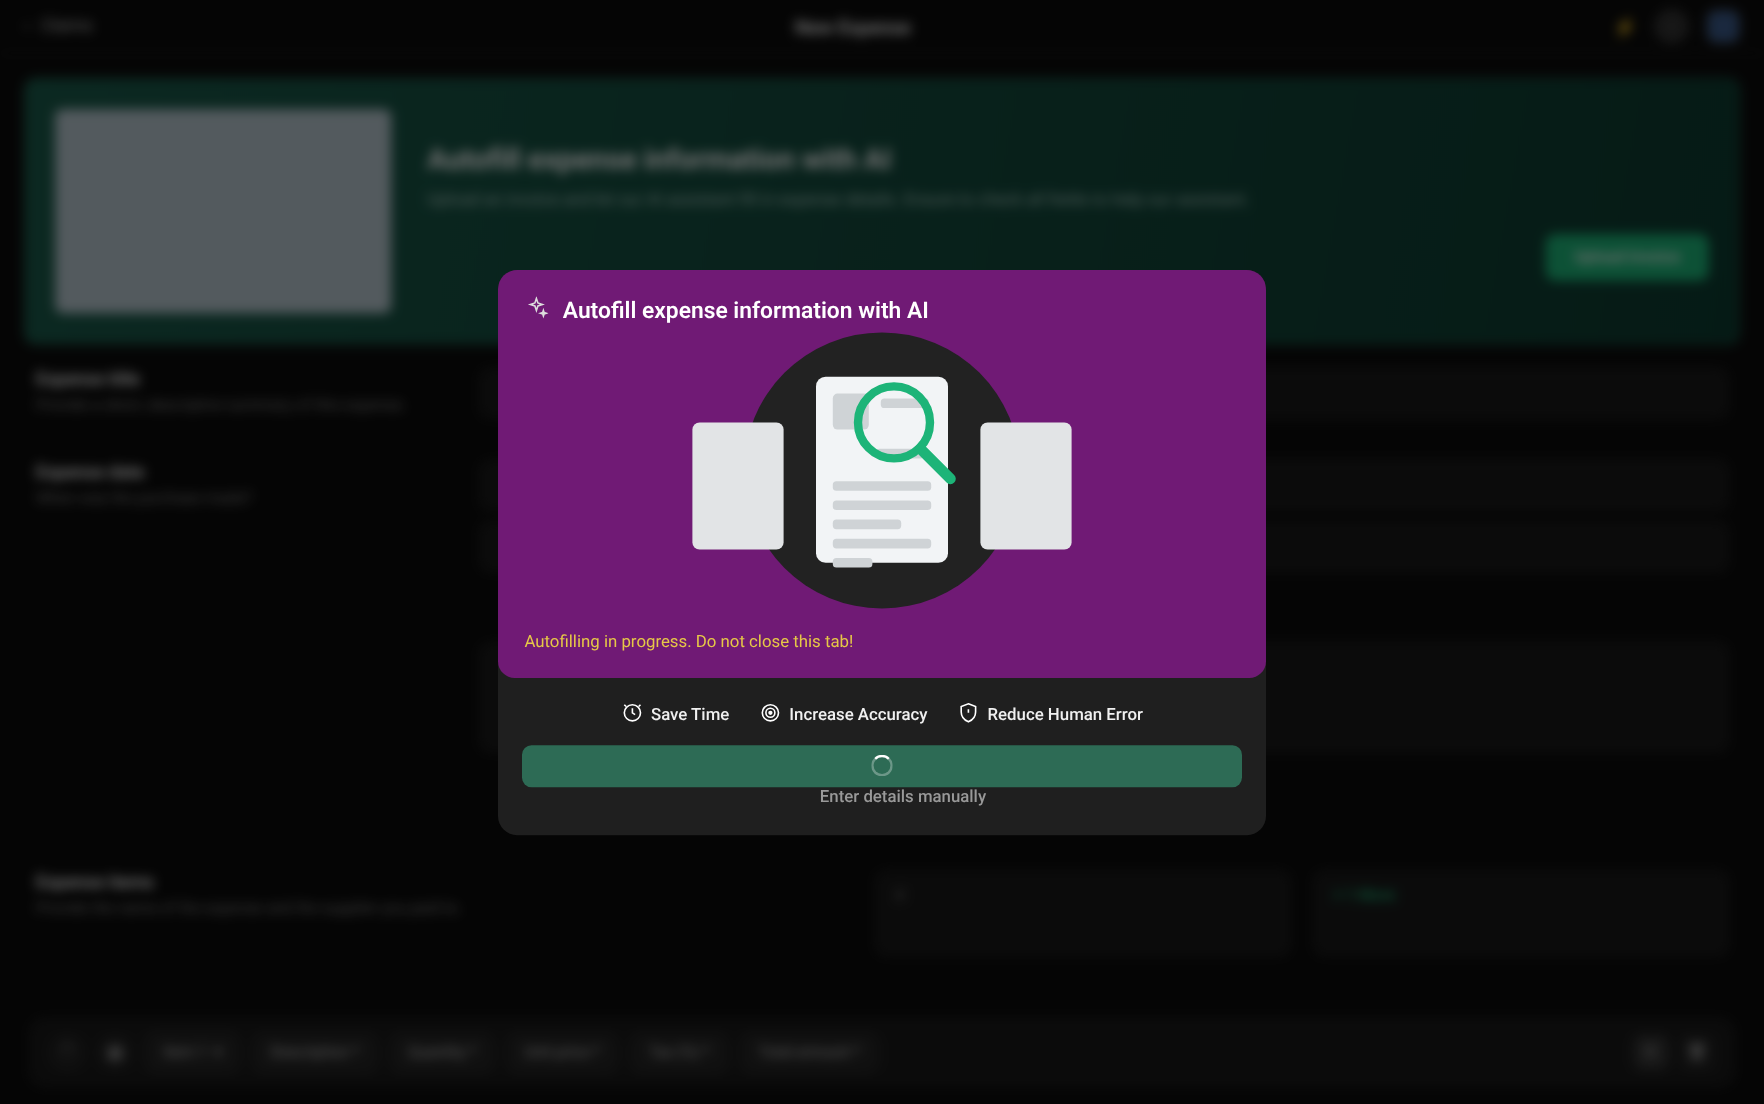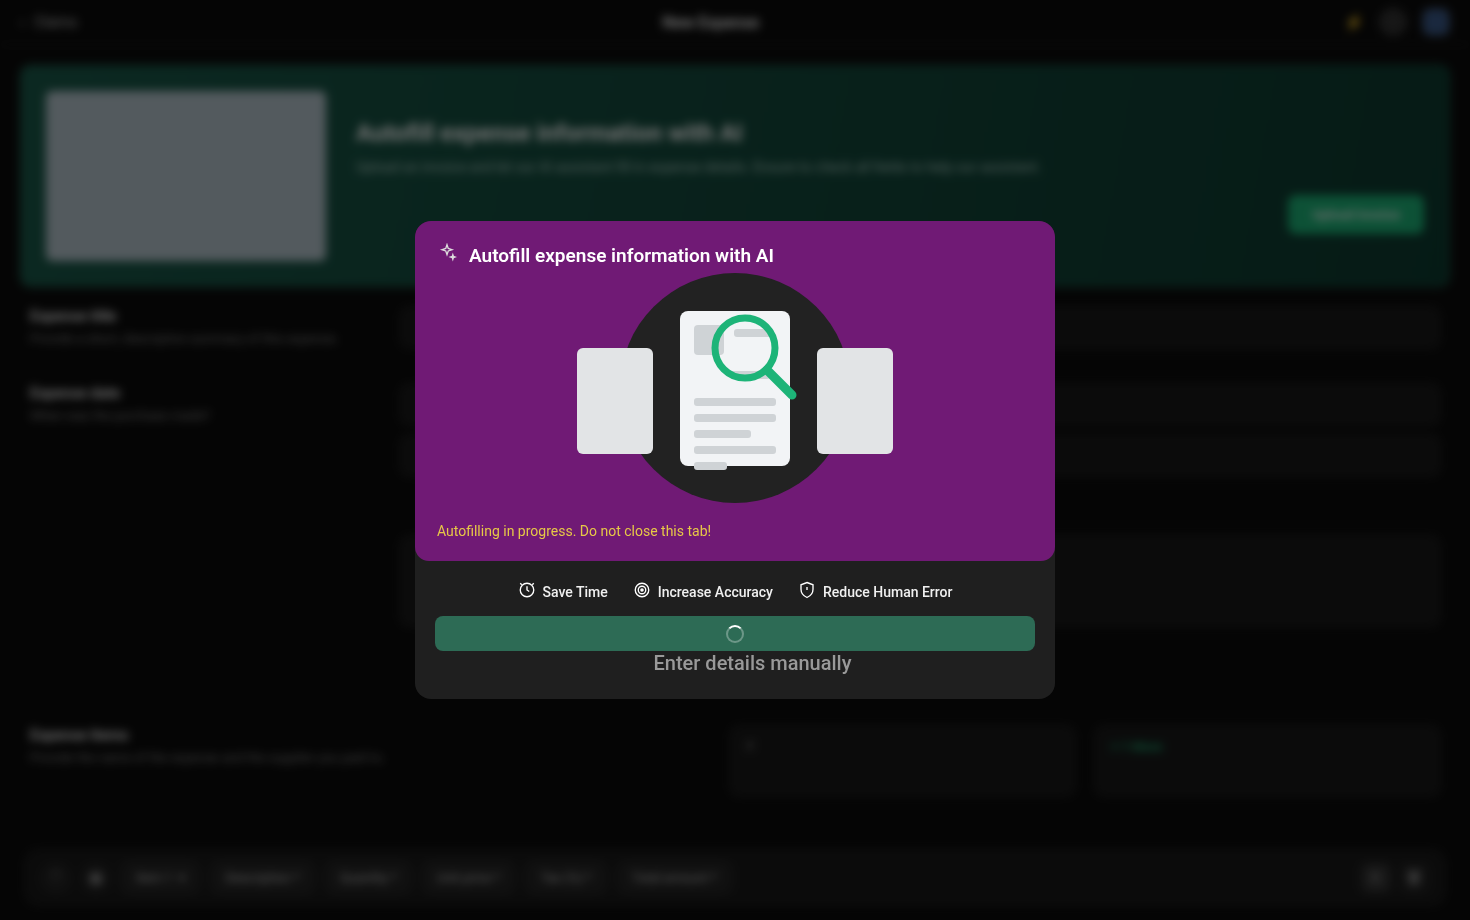--- a/index.html
+++ b/index.html
@@ -296,21 +296,21 @@
       font-size: 14px;
     }
     .separator-line {
       flex: 1;
       height: 0;
       border-top: 1px dashed #444;
     }
     .manual-link {
       text-align: center;
       color: #999;
-      font-size: 20px;
+      font-size: 14px;
       padding-bottom: 24px;
       font-weight: 500;
       padding-left: 35px;
     }
   </style>
 </head>
 <body>
 
 <div class="background-blur">
   <div class="top-bar">

